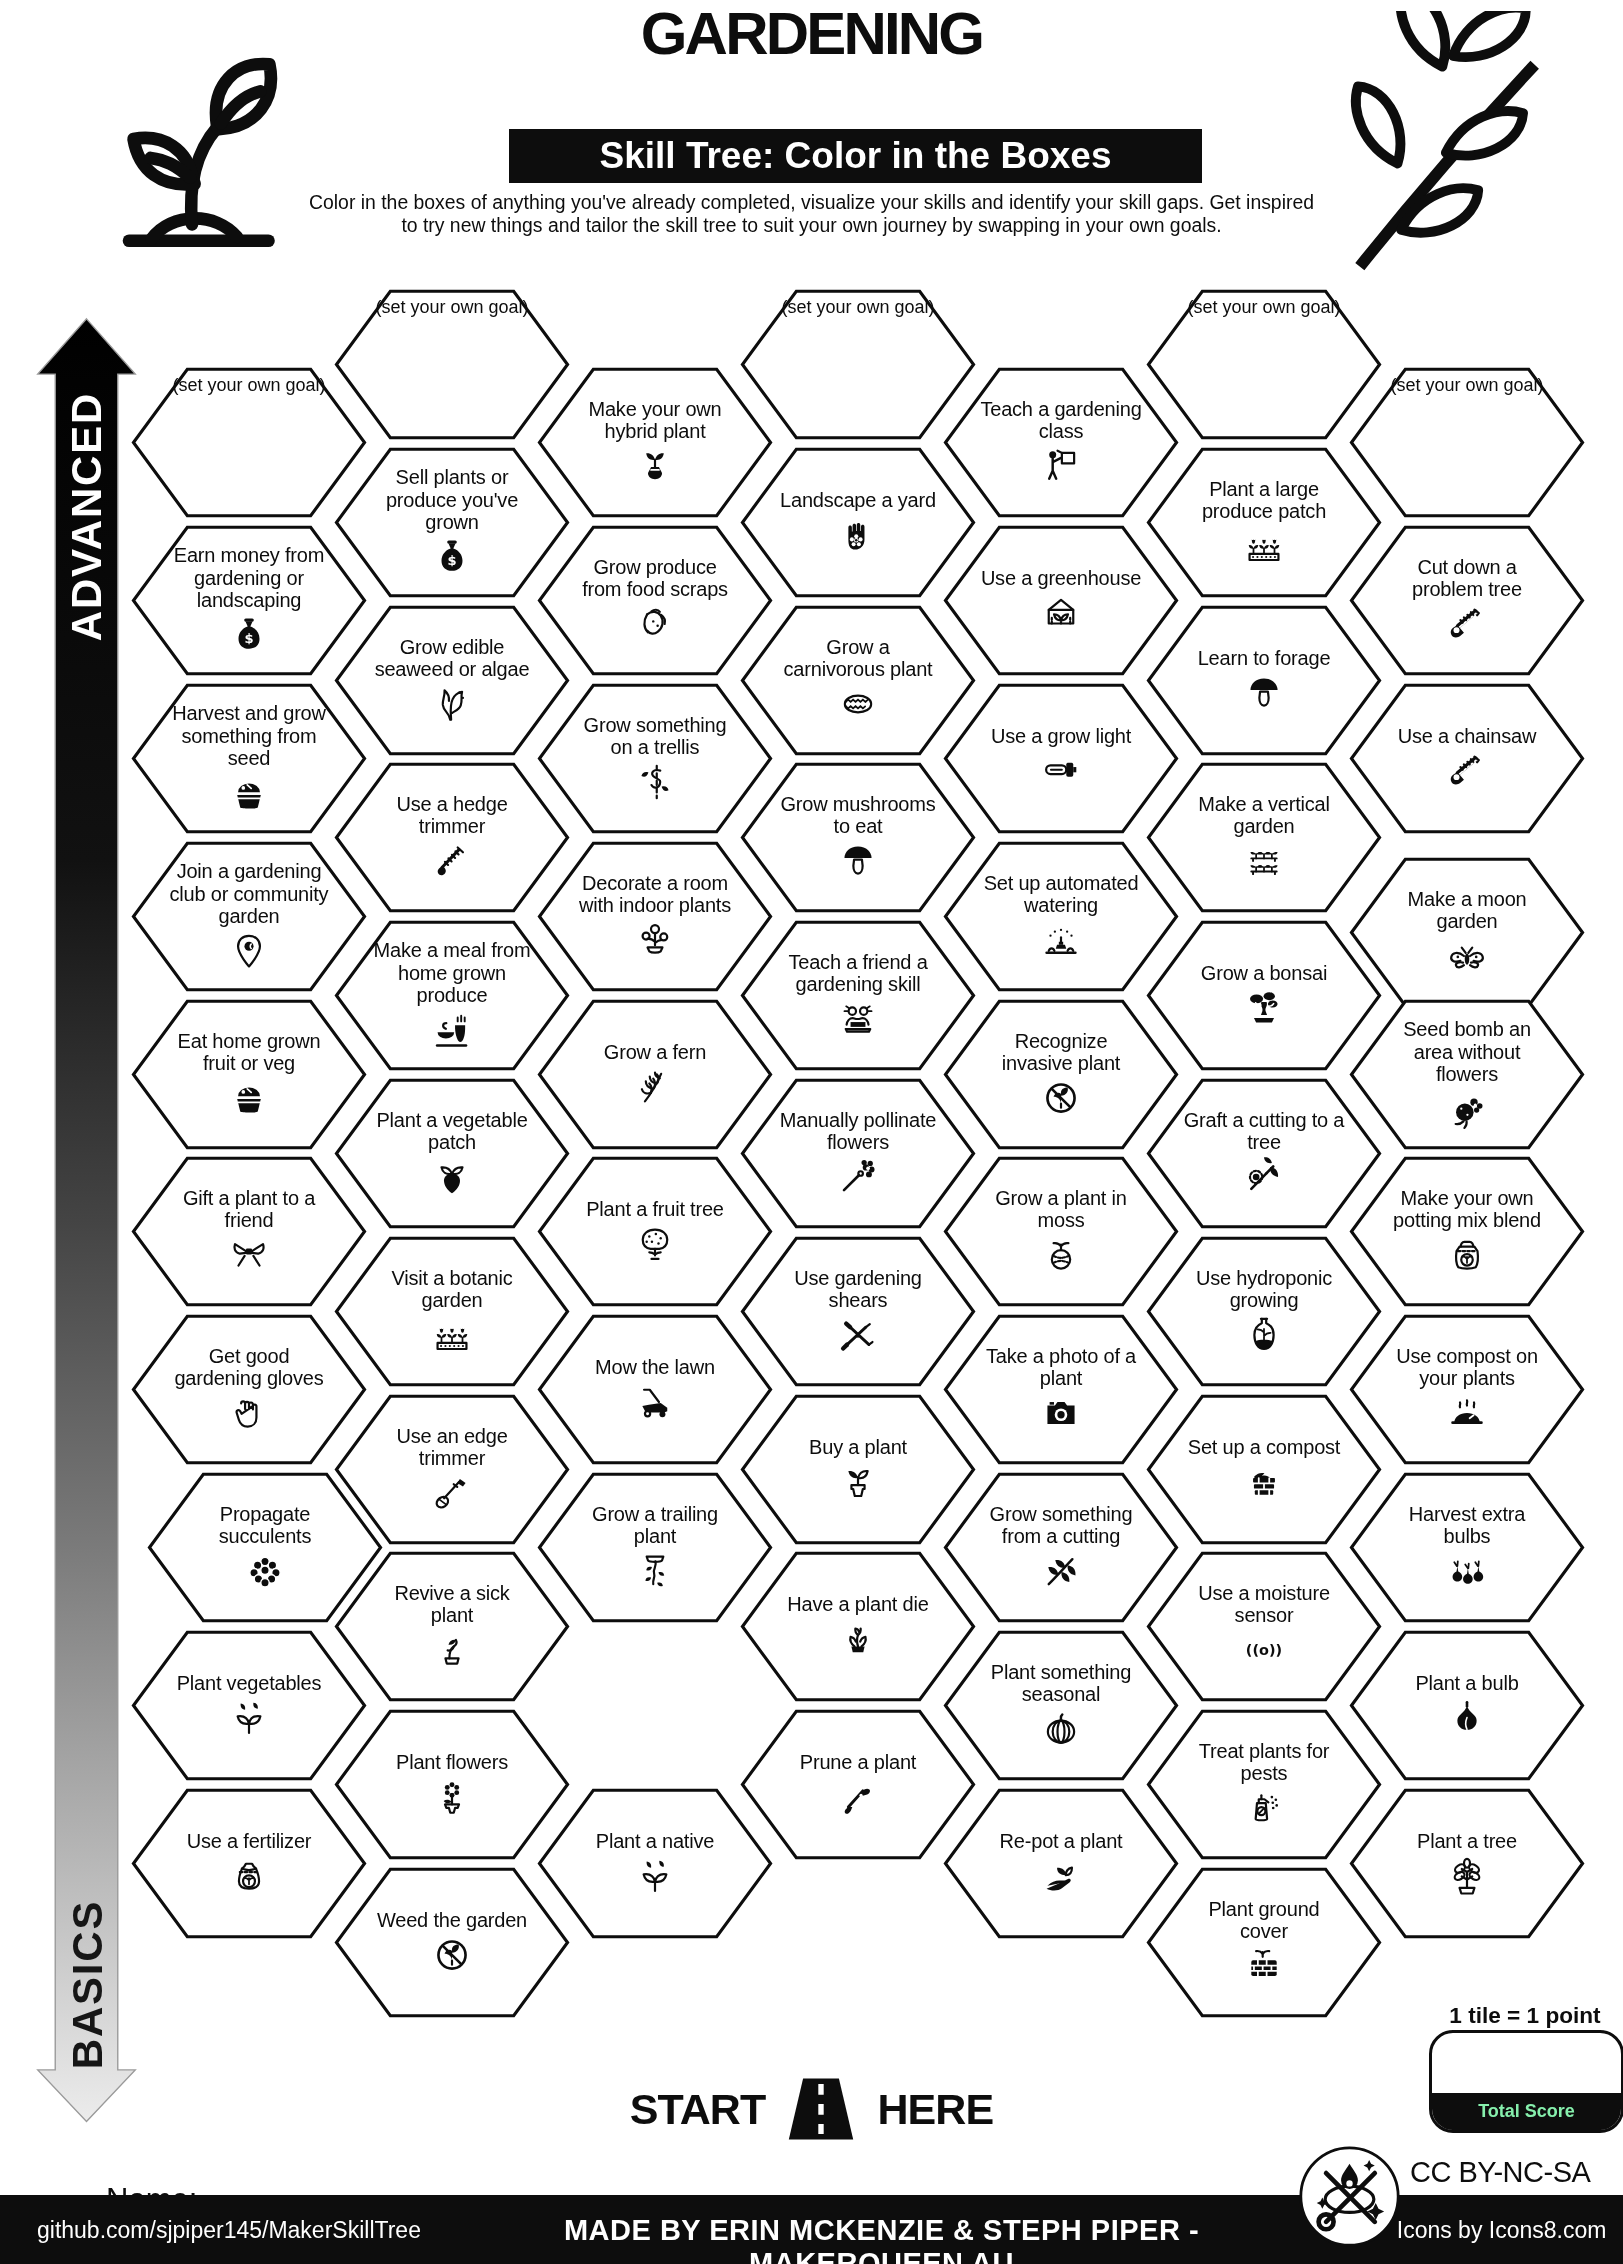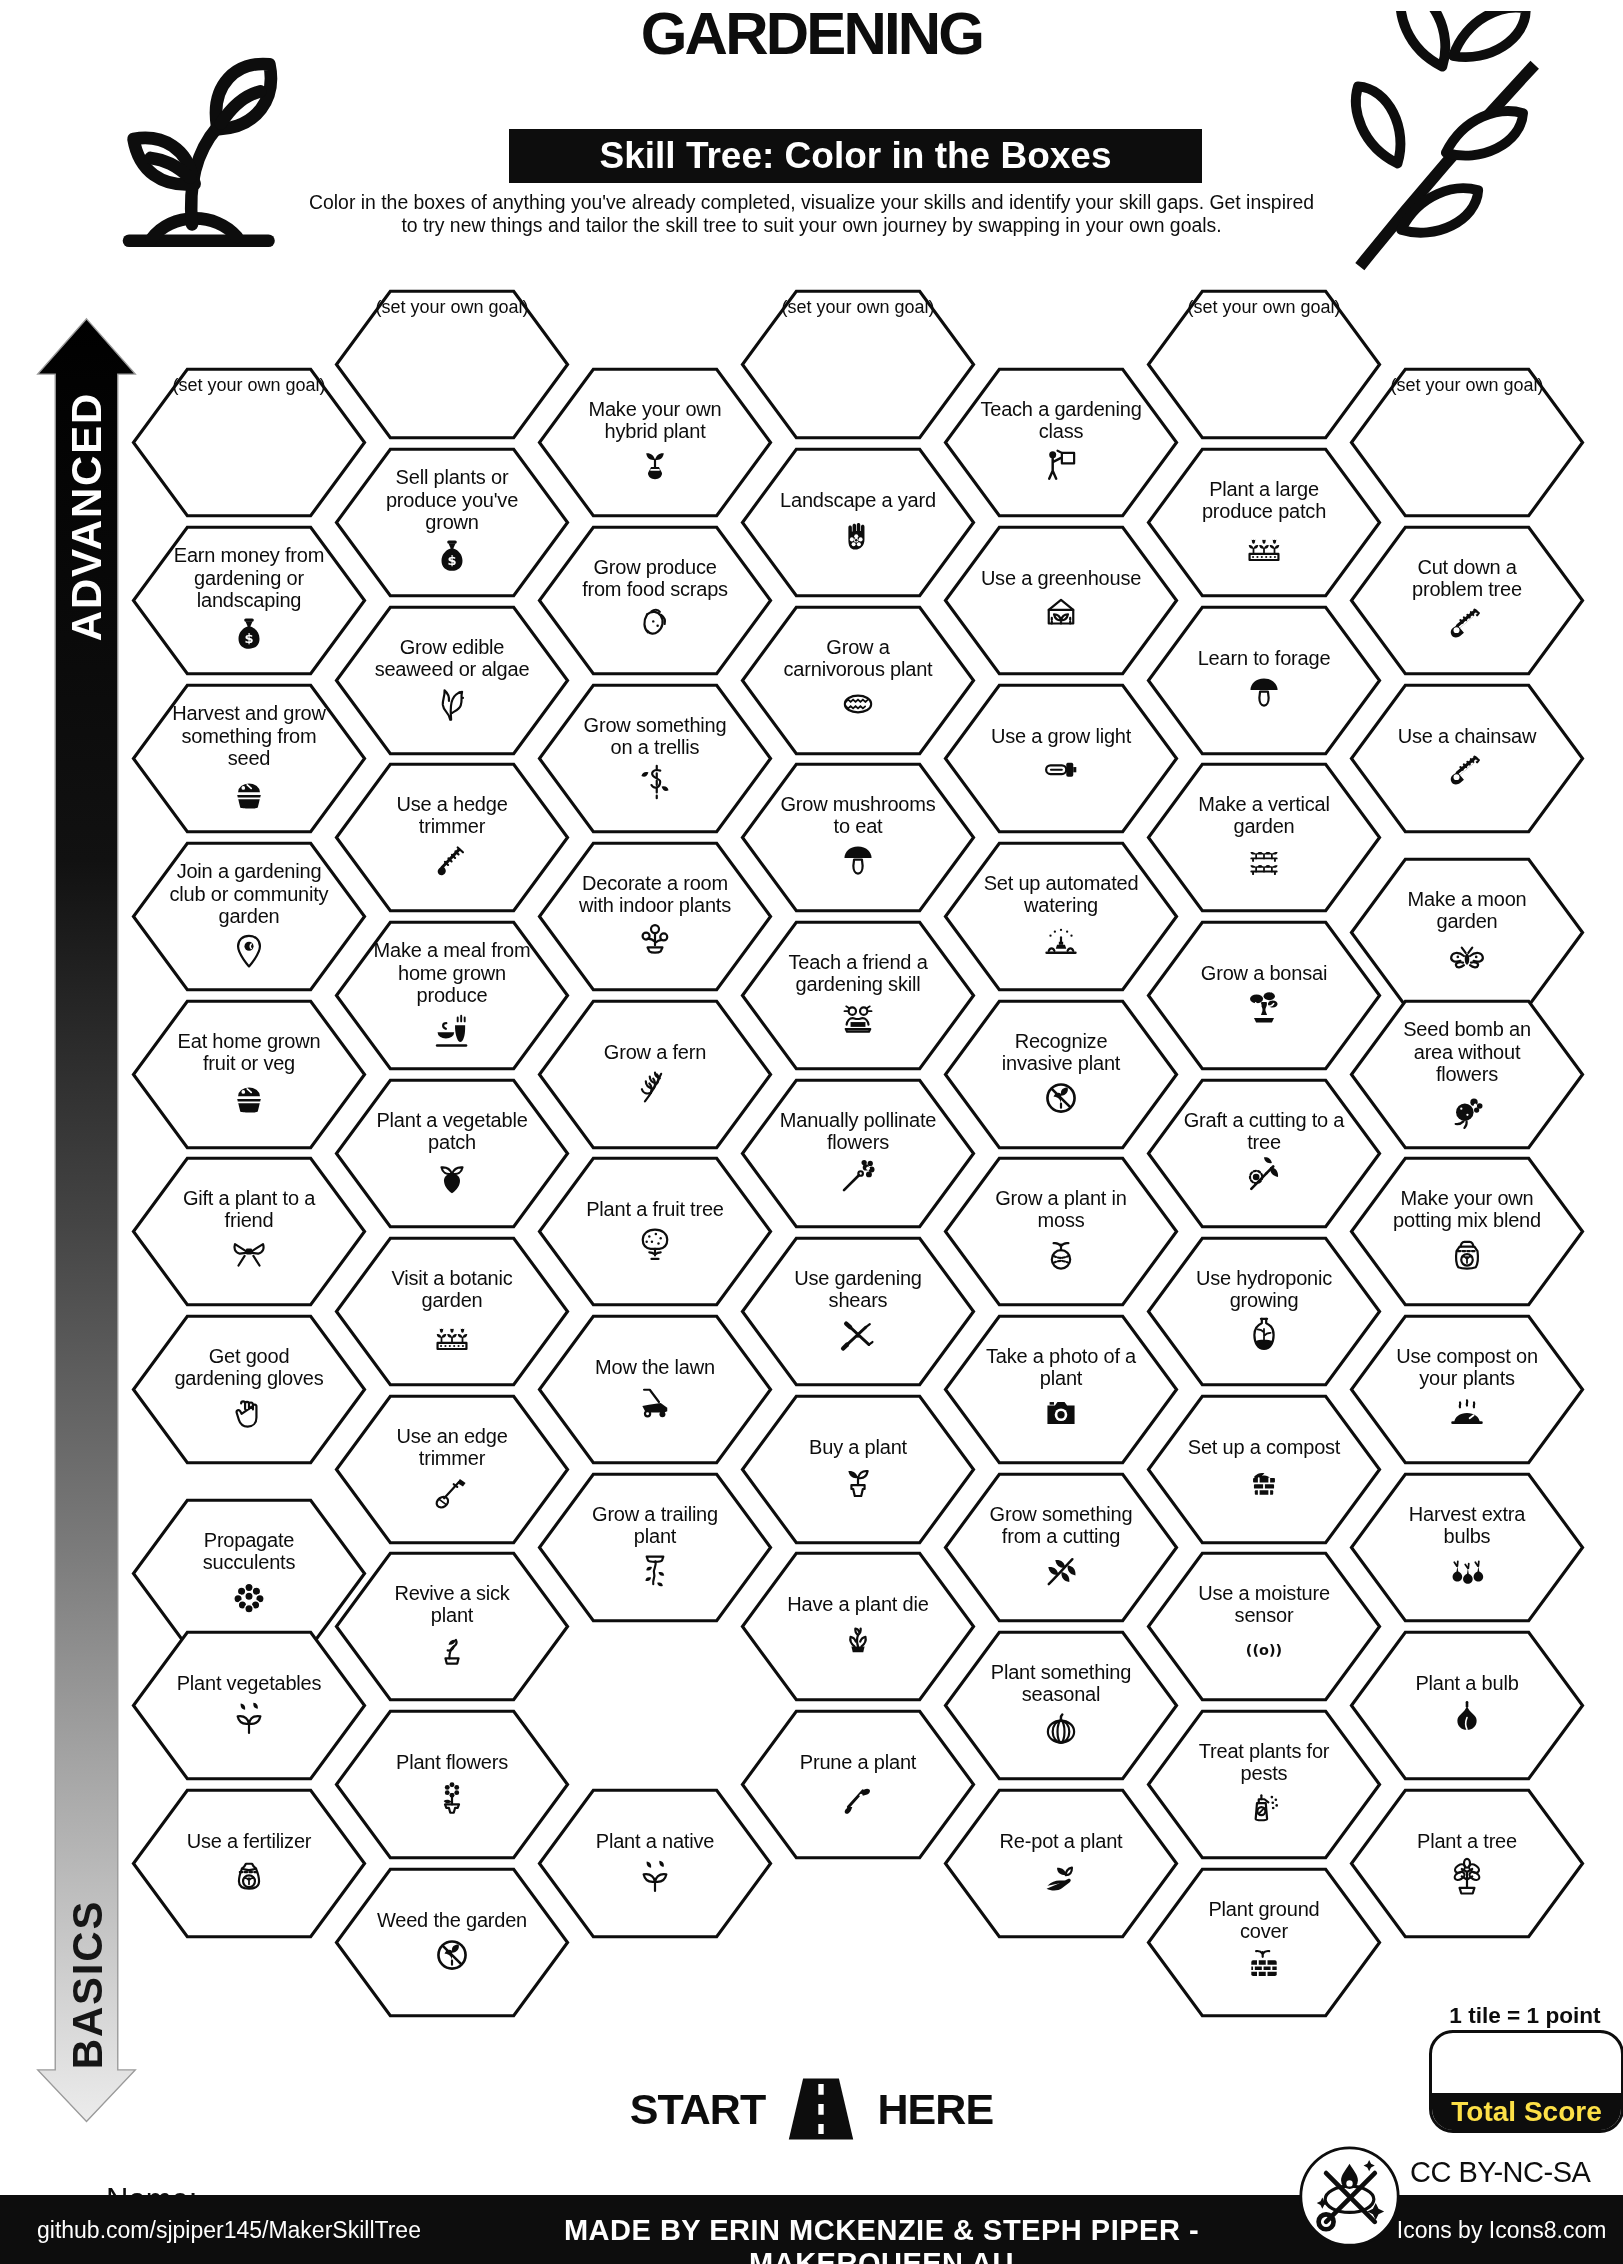--- a/index.html
+++ b/index.html
@@ -32,22 +32,22 @@
   
   #start-here{position:absolute;left:0;right:0;top:2075px;display:flex;align-items:center;
     justify-content:center;gap:11px;font-size:43px;font-weight:900;letter-spacing:-0.9px}
   
   #name-row{position:absolute;left:106px;top:2182px;font-size:31px}
   #name-line{display:inline-block;width:441px;border-bottom:2.8px solid #0d0d0d;height:31px;margin-left:11px;vertical-align:bottom}
   
   #score-note{position:absolute;left:1421px;top:2003px;width:208px;text-align:center;font-size:22.6px;font-weight:600}
   #score-box{position:absolute;left:1429px;top:2030px;width:195px;height:103px;box-sizing:border-box;
     border:3px solid #0d0d0d;border-radius:24px;overflow:hidden;background:#fff}
-  #score-band{position:absolute;left:0;right:0;bottom:0;height:37px;background:#0d0d0d;color:#fde047;
-    display:flex;align-items:center;justify-content:center;font-size:28px;font-weight:600}
+  #score-band{position:absolute;left:0;right:0;bottom:0;height:37px;background:#0d0d0d;color:#86efac;
+    display:flex;align-items:center;justify-content:center;font-size:18px;font-weight:600}
   
   #license-text{position:absolute;left:1410px;top:2156px;font-size:29px;letter-spacing:-0.5px}
   #footer-bar{position:absolute;left:0;top:2195px;width:100%;height:70px;background:#0d0d0d;color:#fff}
   #footer-github{position:absolute;left:37px;top:22px;font-size:23px}
   #footer-madeby{position:absolute;left:503px;top:18.5px;width:757px;text-align:center;font-size:29px;font-weight:600;letter-spacing:0.5px}
   #footer-icons8{position:absolute;right:16.6px;top:22px;font-size:23px}
   #mq-logo{position:absolute;left:1298px;top:2145px;z-index:5;line-height:0}
 </style>
 </head>
 <body>
@@ -196,21 +196,21 @@
       </svg>
       <div class="hex-content">
         <div class="hex-label">Get good gardening gloves</div>
         <div class="hex-icon"><svg viewBox="0 0 48 48">
             <g fill="none" stroke="#0d0d0d" stroke-width="2.5" stroke-linecap="round" stroke-linejoin="round">
               <path d="M15 13c0-3 4.5-3 4.5 0v6.5M19.5 13.5c0-3 4.5-3 4.5 0v6M24 14c0-3 4.5-2.5 4.5.5v5.5M28.5 16c0-2.5 4-2 4 .5V29c0 6.5-4 10.5-10 10.5-5 0-8.5-2.5-10-7.5l-2.5-8c-1-3 2.5-4.5 4-2l1.5 3z"></path>
             </g>
           </svg></div>
       </div>
     </div>
-    <div class="hex-tile" style="left: 131px; top: 1472px; margin-top: 26px;">
+    <div class="hex-tile" style="left: 147px; top: 1472px;">
       <svg class="hexbg" width="236" height="151" viewBox="0 0 256 164">
         <polygon points="61,2.5 195,2.5 253.5,82 195,161.5 61,161.5 2.5,82" fill="#fff" stroke="#0d0d0d" stroke-width="3.4"></polygon>
       </svg>
       <div class="hex-content">
         <div class="hex-label">Propagate succulents</div>
         <div class="hex-icon"><svg viewBox="0 0 48 48">
             <g fill="none" stroke="#0d0d0d" stroke-width="2.5" stroke-linecap="round" stroke-linejoin="round">
               <g fill="#0d0d0d" stroke="#fff" stroke-width="1.6">
                 <circle cx="24" cy="13" r="4.8"></circle>
                 <circle cx="15.5" cy="17.5" r="4.8"></circle>

